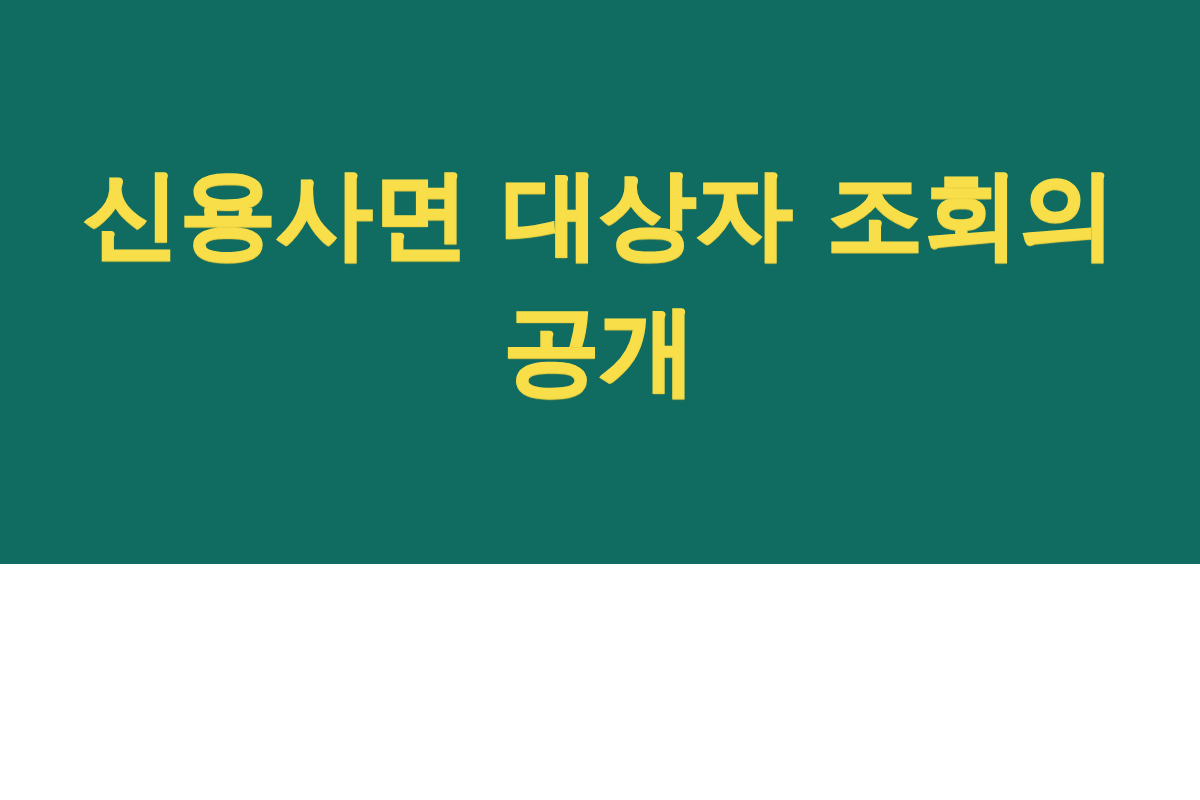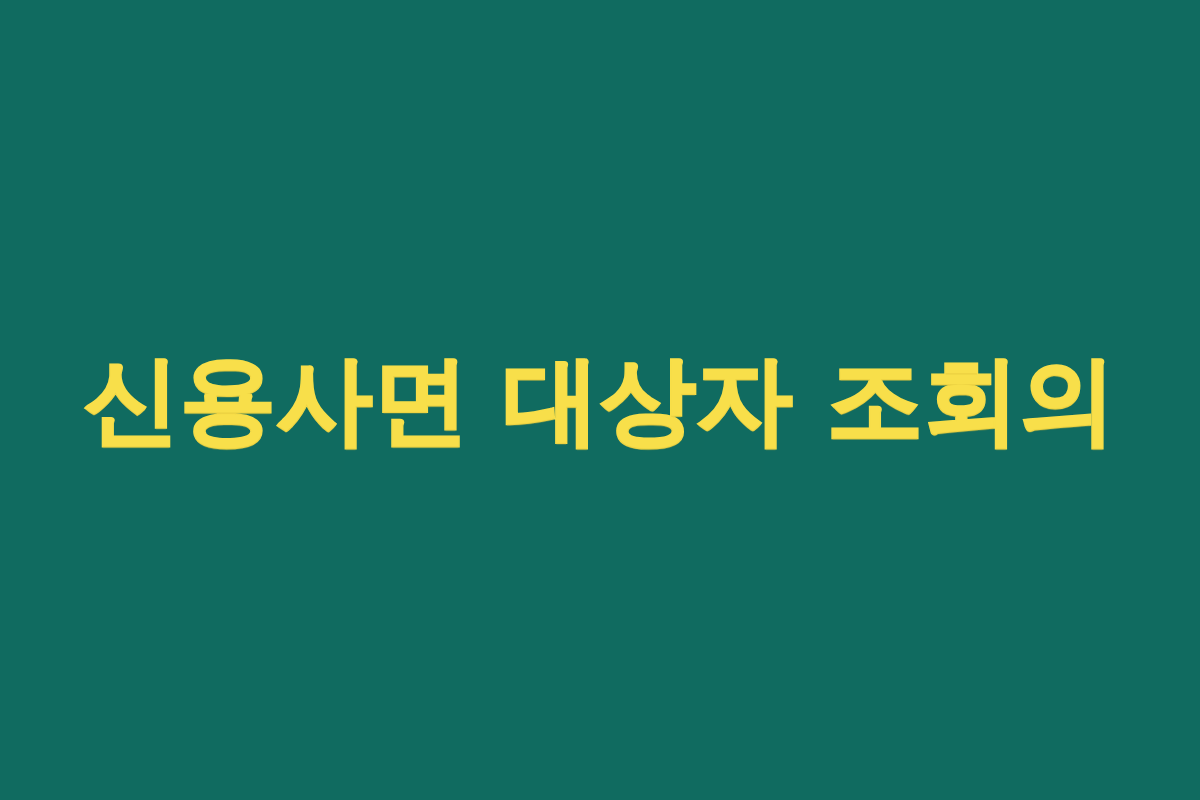--- a/index.html
+++ b/index.html
@@ -12,21 +12,21 @@
     width: 1200px;
     height: 800px;
     overflow: hidden;
     font-family: "DejaVu Sans", "Liberation Sans", sans-serif;
   }
 
   .banner {
     position: relative;
     box-sizing: border-box;
     width: 1200px;
-    height: 800px;
+    height: 564px;
     background-color: #106b60;
     display: flex;
     align-items: center;
     justify-content: center;
     overflow: hidden;
   }
 
   .headline {
     margin: 0;
     padding: 0 40px;
@@ -53,14 +53,15 @@
   .headline .line {
     display: block;
   }
 </style>
 </head>
 <body>
 
 <div class="banner" style="background-color: rgb(16, 107, 96);">
   <h1 class="headline" style="color: rgb(248, 223, 74); -webkit-text-stroke: 2.5px rgb(248, 223, 74);">
     <span class="line">신용사면 대상자 조회의</span>
+    <span class="line">공개</span>
   </h1>
 </div>
 
 </body></html>

